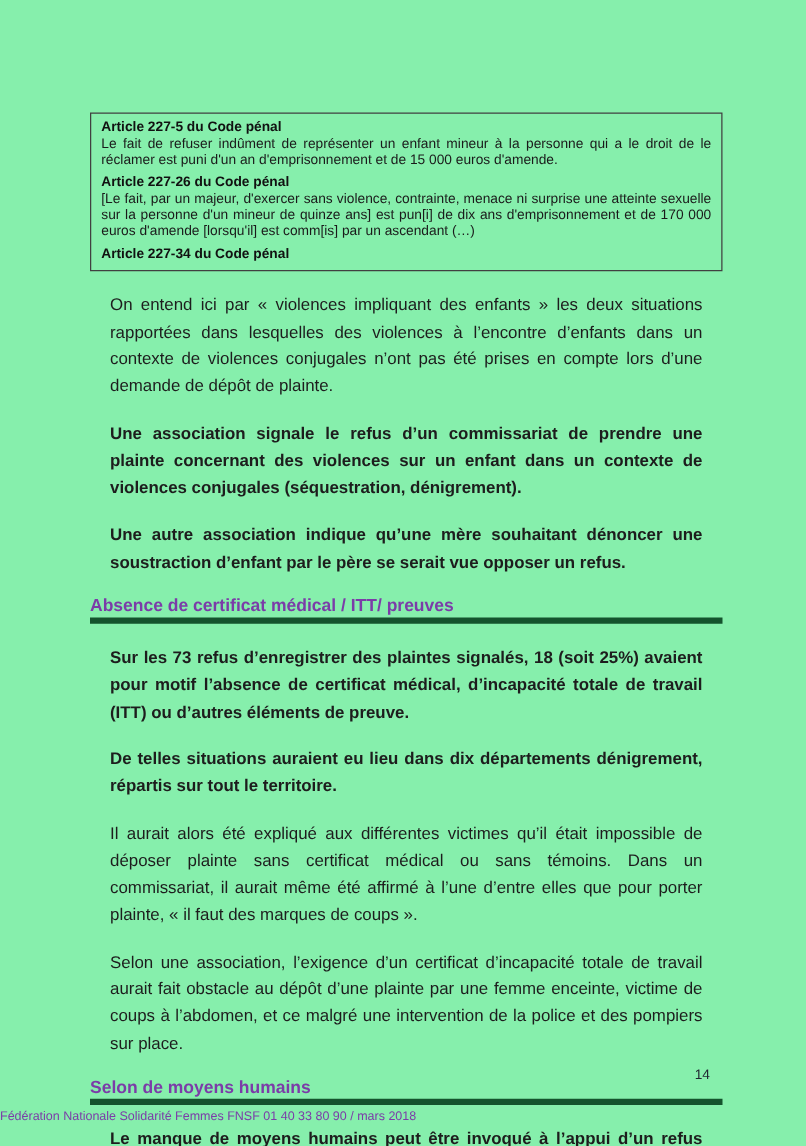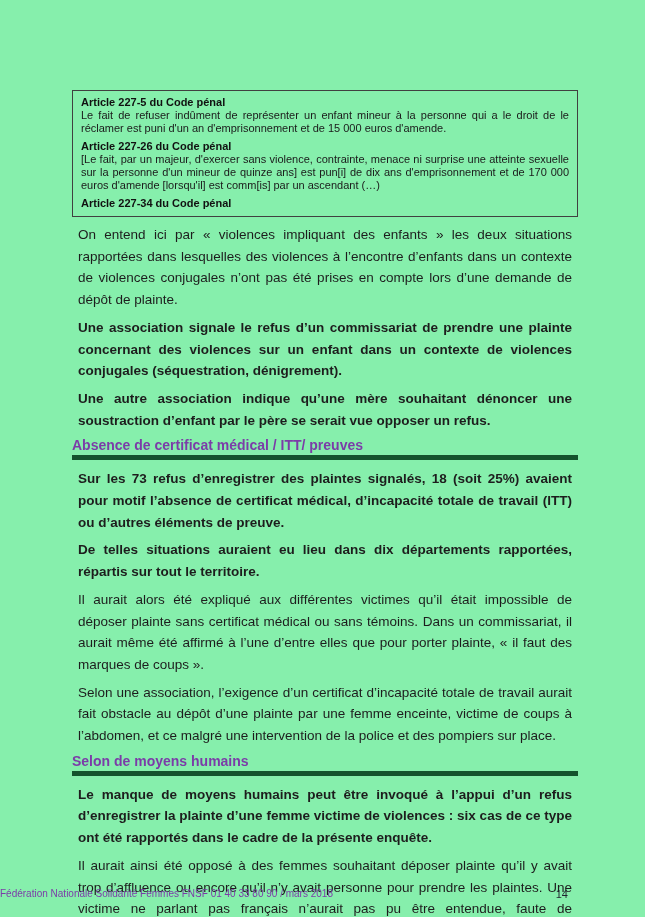--- a/index.html
+++ b/index.html
@@ -35,21 +35,21 @@
     color: #1a1a1a;
     text-align: justify;
   }
   .article + .article { margin-top: 5px; }
   .article-title {
     font-weight: bold;
     color: #111111;
   }
   
   .para {
-    margin: 6px;
+    margin: 16px;
     font-size: 13.5px;
     line-height: 21.7px;
     color: #1d1d1d;
     text-align: justify;
   }
   .para.bold { font-weight: bold; }
   
   .section-heading {
     margin: 3px 0 8px 0;
     padding: 0 0 2px 0;
@@ -63,21 +63,21 @@
   .footer {
     position: absolute;
     left: 0;
     right: 0;
     top: 888px;
     font-size: 10px;
     color: #7b3ca8;
   }
   .page-number {
     position: absolute;
-    top: 888px;
+    top: 854px;
     right: 77px;
     font-size: 11px;
     color: #1f2430;
   }
 </style>
 </head>
 <body>
 
 <div class="page">
   <div class="content">
@@ -95,21 +95,21 @@
         <div class="article-title">Article 227-34 du Code pénal</div>
       </div>
     </div>
 
     <p class="para">On entend ici par « violences impliquant des enfants » les deux situations rapportées dans lesquelles des violences à l’encontre d’enfants dans un contexte de violences conjugales n’ont pas été prises en compte lors d’une demande de dépôt de plainte.</p>
     <p class="para bold">Une association signale le refus d’un commissariat de prendre une plainte concernant des violences sur un enfant dans un contexte de violences conjugales (séquestration, dénigrement).</p>
     <p class="para bold">Une autre association indique qu’une mère souhaitant dénoncer une soustraction d’enfant par le père se serait vue opposer un refus.</p>
 
     <h2 class="section-heading">Absence de certificat médical / ITT/ preuves</h2>
     <p class="para bold">Sur les 73 refus d’enregistrer des plaintes signalés, 18 (soit 25%) avaient pour motif l’absence de certificat médical, d’incapacité totale de travail (ITT) ou d’autres éléments de preuve.</p>
-    <p class="para bold">De telles situations auraient eu lieu dans dix départements rapportées, répartis sur tout le territoire.</p>
+    <p class="para bold">De telles situations auraient eu lieu dans dix départements dénigrement, répartis sur tout le territoire.</p>
     <p class="para">Il aurait alors été expliqué aux différentes victimes qu’il était impossible de déposer plainte sans certificat médical ou sans témoins. Dans un commissariat, il aurait même été affirmé à l’une d’entre elles que pour porter plainte, « il faut des marques de coups ».</p>
     <p class="para">Selon une association, l’exigence d’un certificat d’incapacité totale de travail aurait fait obstacle au dépôt d’une plainte par une femme enceinte, victime de coups à l’abdomen, et ce malgré une intervention de la police et des pompiers sur place.</p>
 
     <h2 class="section-heading">Selon de moyens humains</h2>
     <p class="para bold">Le manque de moyens humains peut être invoqué à l’appui d’un refus d’enregistrer la plainte d’une femme victime de violences : six cas de ce type ont été rapportés dans le cadre de la présente enquête.</p>
     <p class="para">Il aurait ainsi été opposé à des femmes souhaitant déposer plainte qu’il y avait trop d’affluence ou encore qu’il n’y avait personne pour prendre les plaintes. Une victime ne parlant pas français n’aurait pas pu être entendue, faute de traductrice/traducteur.</p>
 
   </div>
 
   <div class="footer">Fédération Nationale Solidarité Femmes FNSF 01 40 33 80 90 / mars 2018</div>

